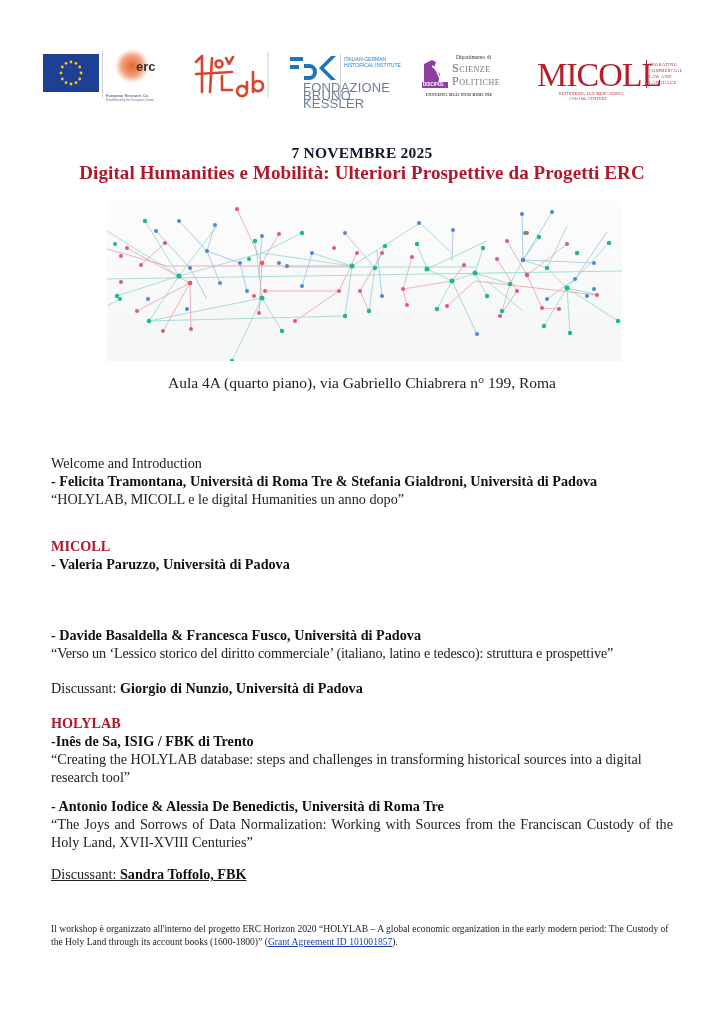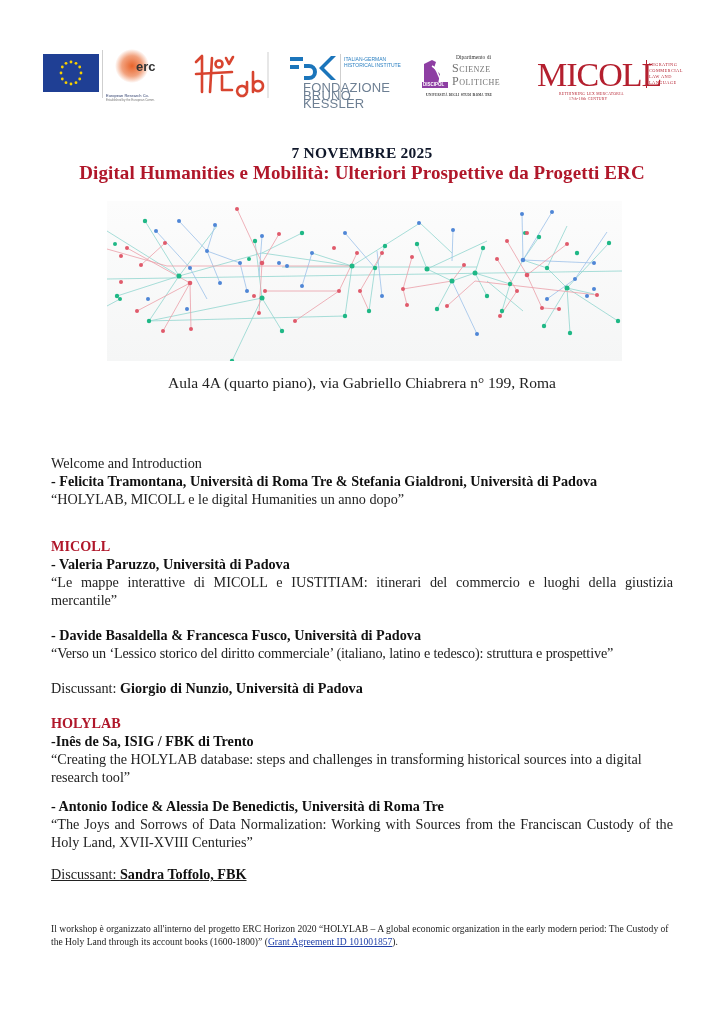--- a/index.html
+++ b/index.html
@@ -352,21 +352,20 @@
 
 <div class="abs body-text" style="top:454px;">
   <div>Welcome and Introduction</div>
   <div class="b">- Felicita Tramontana, Università di Roma Tre &amp; Stefania Gialdroni, Università di Padova</div>
   <div>“HOLYLAB, MICOLL e le digital Humanities un anno dopo”</div>
 </div>
 
 <div class="abs body-text" style="top:537px;">
   <div class="red">MICOLL</div>
   <div class="b">- Valeria Paruzzo, Università di Padova</div>
-  <div class="just">“Le mappe interattive di MICOLL e IUSTITIAM: itinerari del commercio e luoghi della giustizia mercantile”</div>
 </div>
 
 <div class="abs body-text" style="top:626px;">
   <div class="b">- Davide Basaldella &amp; Francesca Fusco, Università di Padova</div>
   <div style="white-space:nowrap; letter-spacing:-0.15px;">“Verso un ‘Lessico storico del diritto commerciale’ (italiano, latino e tedesco): struttura e prospettive”</div>
 </div>
 
 <div class="abs body-text" style="top:679px;">
   <span>Discussant: </span><span class="b">Giorgio di Nunzio, Università di Padova</span>
 </div>

